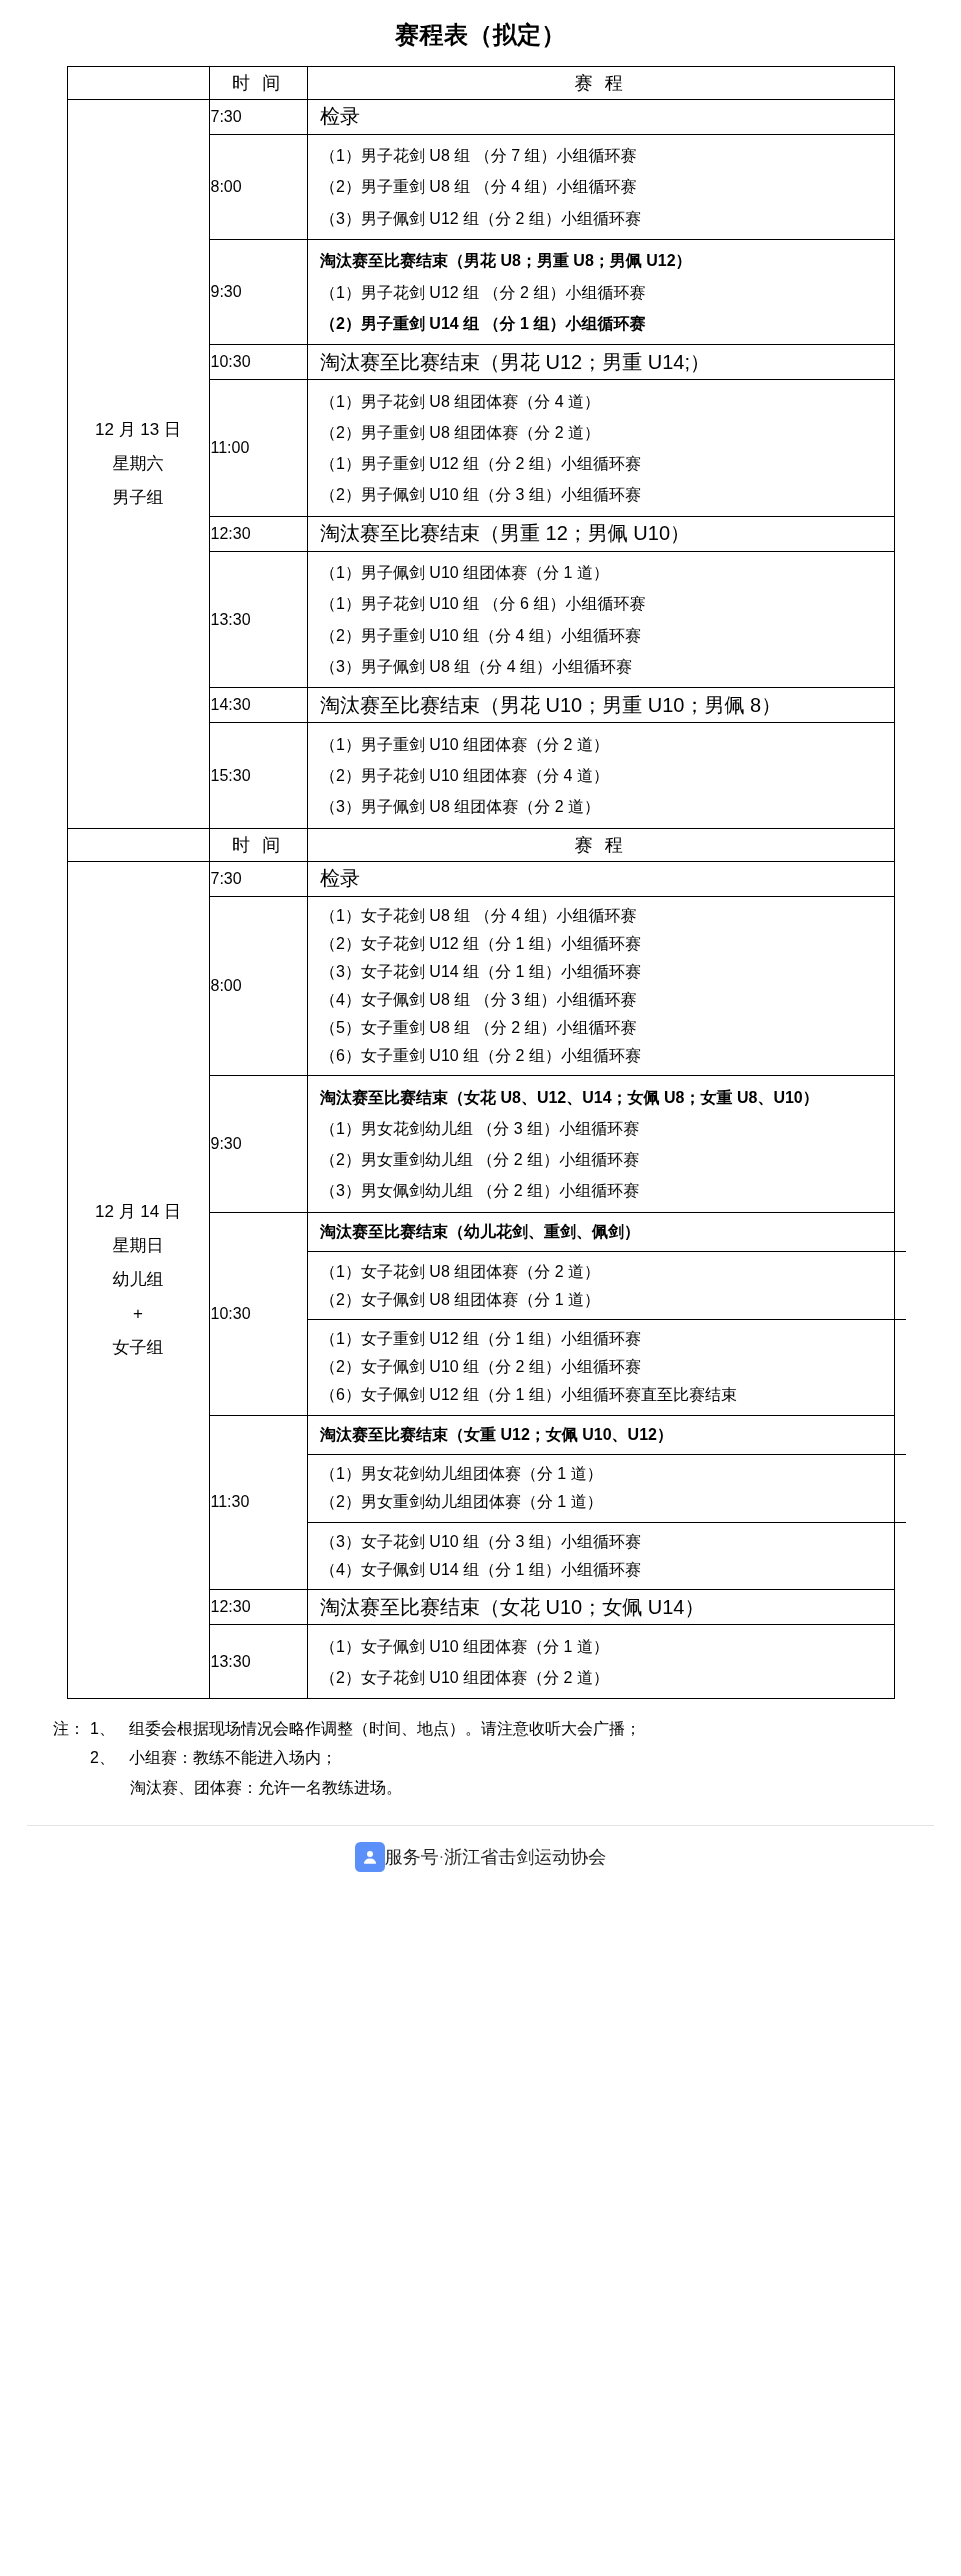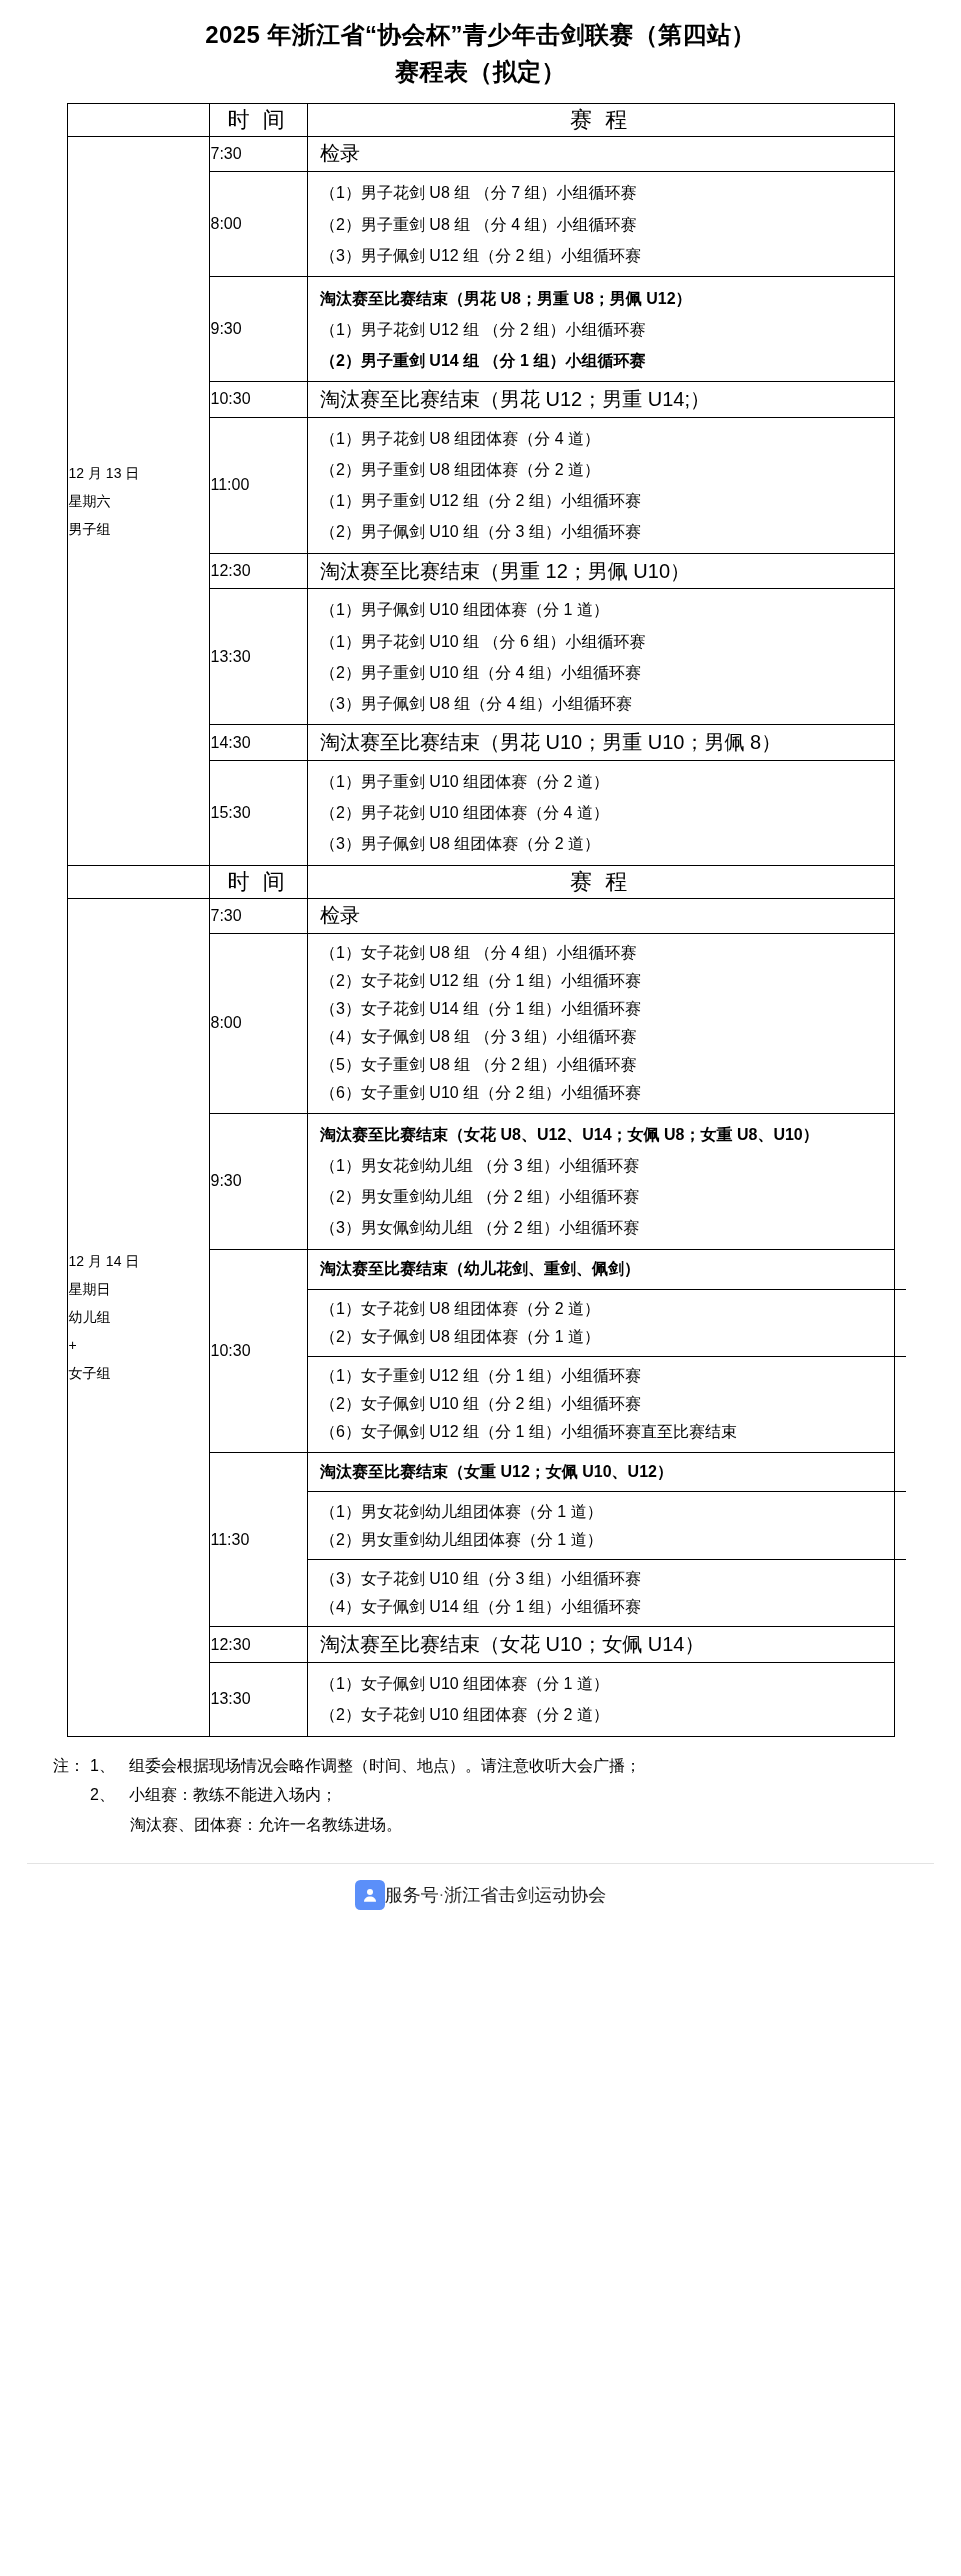--- a/index.html
+++ b/index.html
@@ -39,27 +39,28 @@
     vertical-align: middle;
     font-weight: normal;
   }
   
   .col-day   { width: 142px; }
   .col-time  { width: 98px; }
   .col-prog  { width: 587px; }
 
   .hdr td {
     text-align: center;
-    font-size: 22px;
+    font-size: 18px;
     font-weight: bold;
     height: 30px;
     letter-spacing: 3.6px;
   }
   .daycell {
-    font-size: 14px;
+    text-align: center;
+    font-size: 17px;
     font-weight: bold;
     line-height: 2.0;
   }
   .timecell {
     font-size: 16px;
   }
   .progcell {
     padding: 5.3px 0 5.3px 12.5px;
     font-size: 16px;
     line-height: 1.95;
@@ -128,21 +129,20 @@
     font-size: 16px;
     color: #555;
   }
 </style>
 </head>
 <body>
 
 <div class="page">
 
   <div class="title">
-    <div>2025 年浙江省“协会杯”青少年击剑联赛（第四站）</div>
     <div class="line2">赛程表（拟定）</div>
   </div>
 
   <table class="sched">
     <colgroup>
       <col class="col-day">
       <col class="col-time">
       <col class="col-prog">
     </colgroup>
     <tbody id="sched-body">

